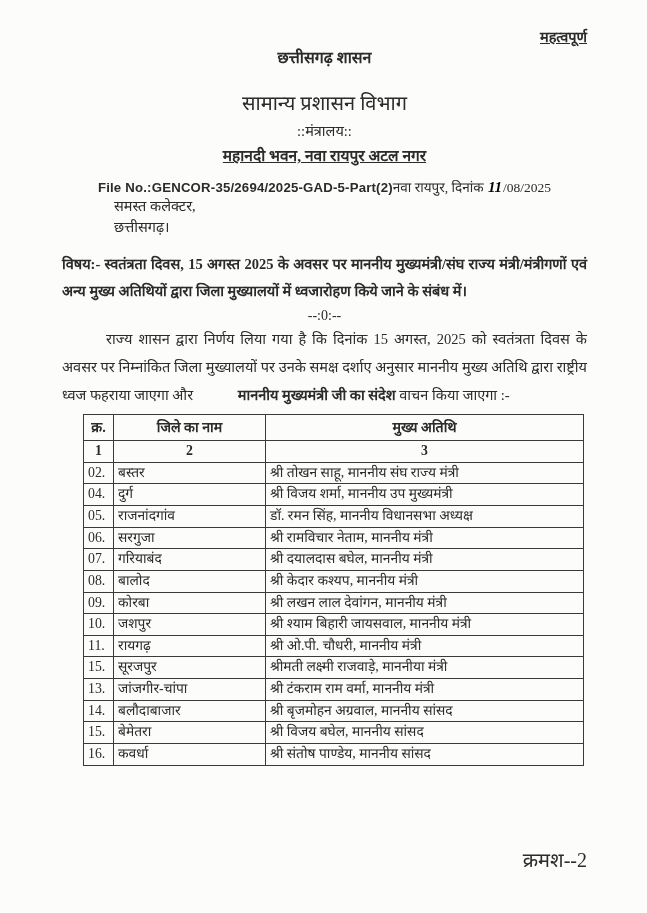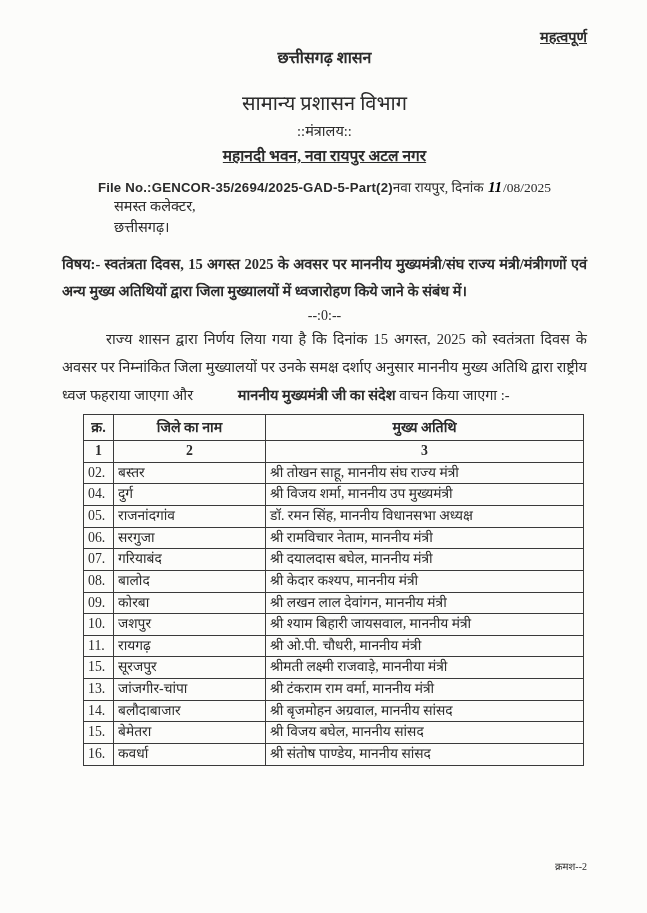--- a/index.html
+++ b/index.html
@@ -41,21 +41,21 @@
     overflow:hidden;
     white-space:nowrap;
   }
   table.guests thead th { text-align:center; font-weight:bold;margin-top:38px; }
   table.guests thead tr.hdr-names th { padding:3px 4px; font-size:14.2px; }
   table.guests thead tr.hdr-nums th { padding:1px 4px; }
   col.c-sno { width:30px; }
   col.c-district { width:152px; }
   col.c-guest { width:318px; }
   td.c-sno { padding-left:2px; padding-right:1px; }
-  .footer { position:absolute; right:60px; bottom:40px; font-size:10px; }
+  .footer { position:absolute; right:60px; bottom:40px; font-size:20px; }
 </style>
 </head>
 <body>
 
 <div class="page">
 
   <div class="importance">महत्वपूर्ण</div>
 
   <div class="center hdr-gov">छत्तीसगढ़ शासन</div>
   <div class="center hdr-dept">सामान्य प्रशासन विभाग</div>

